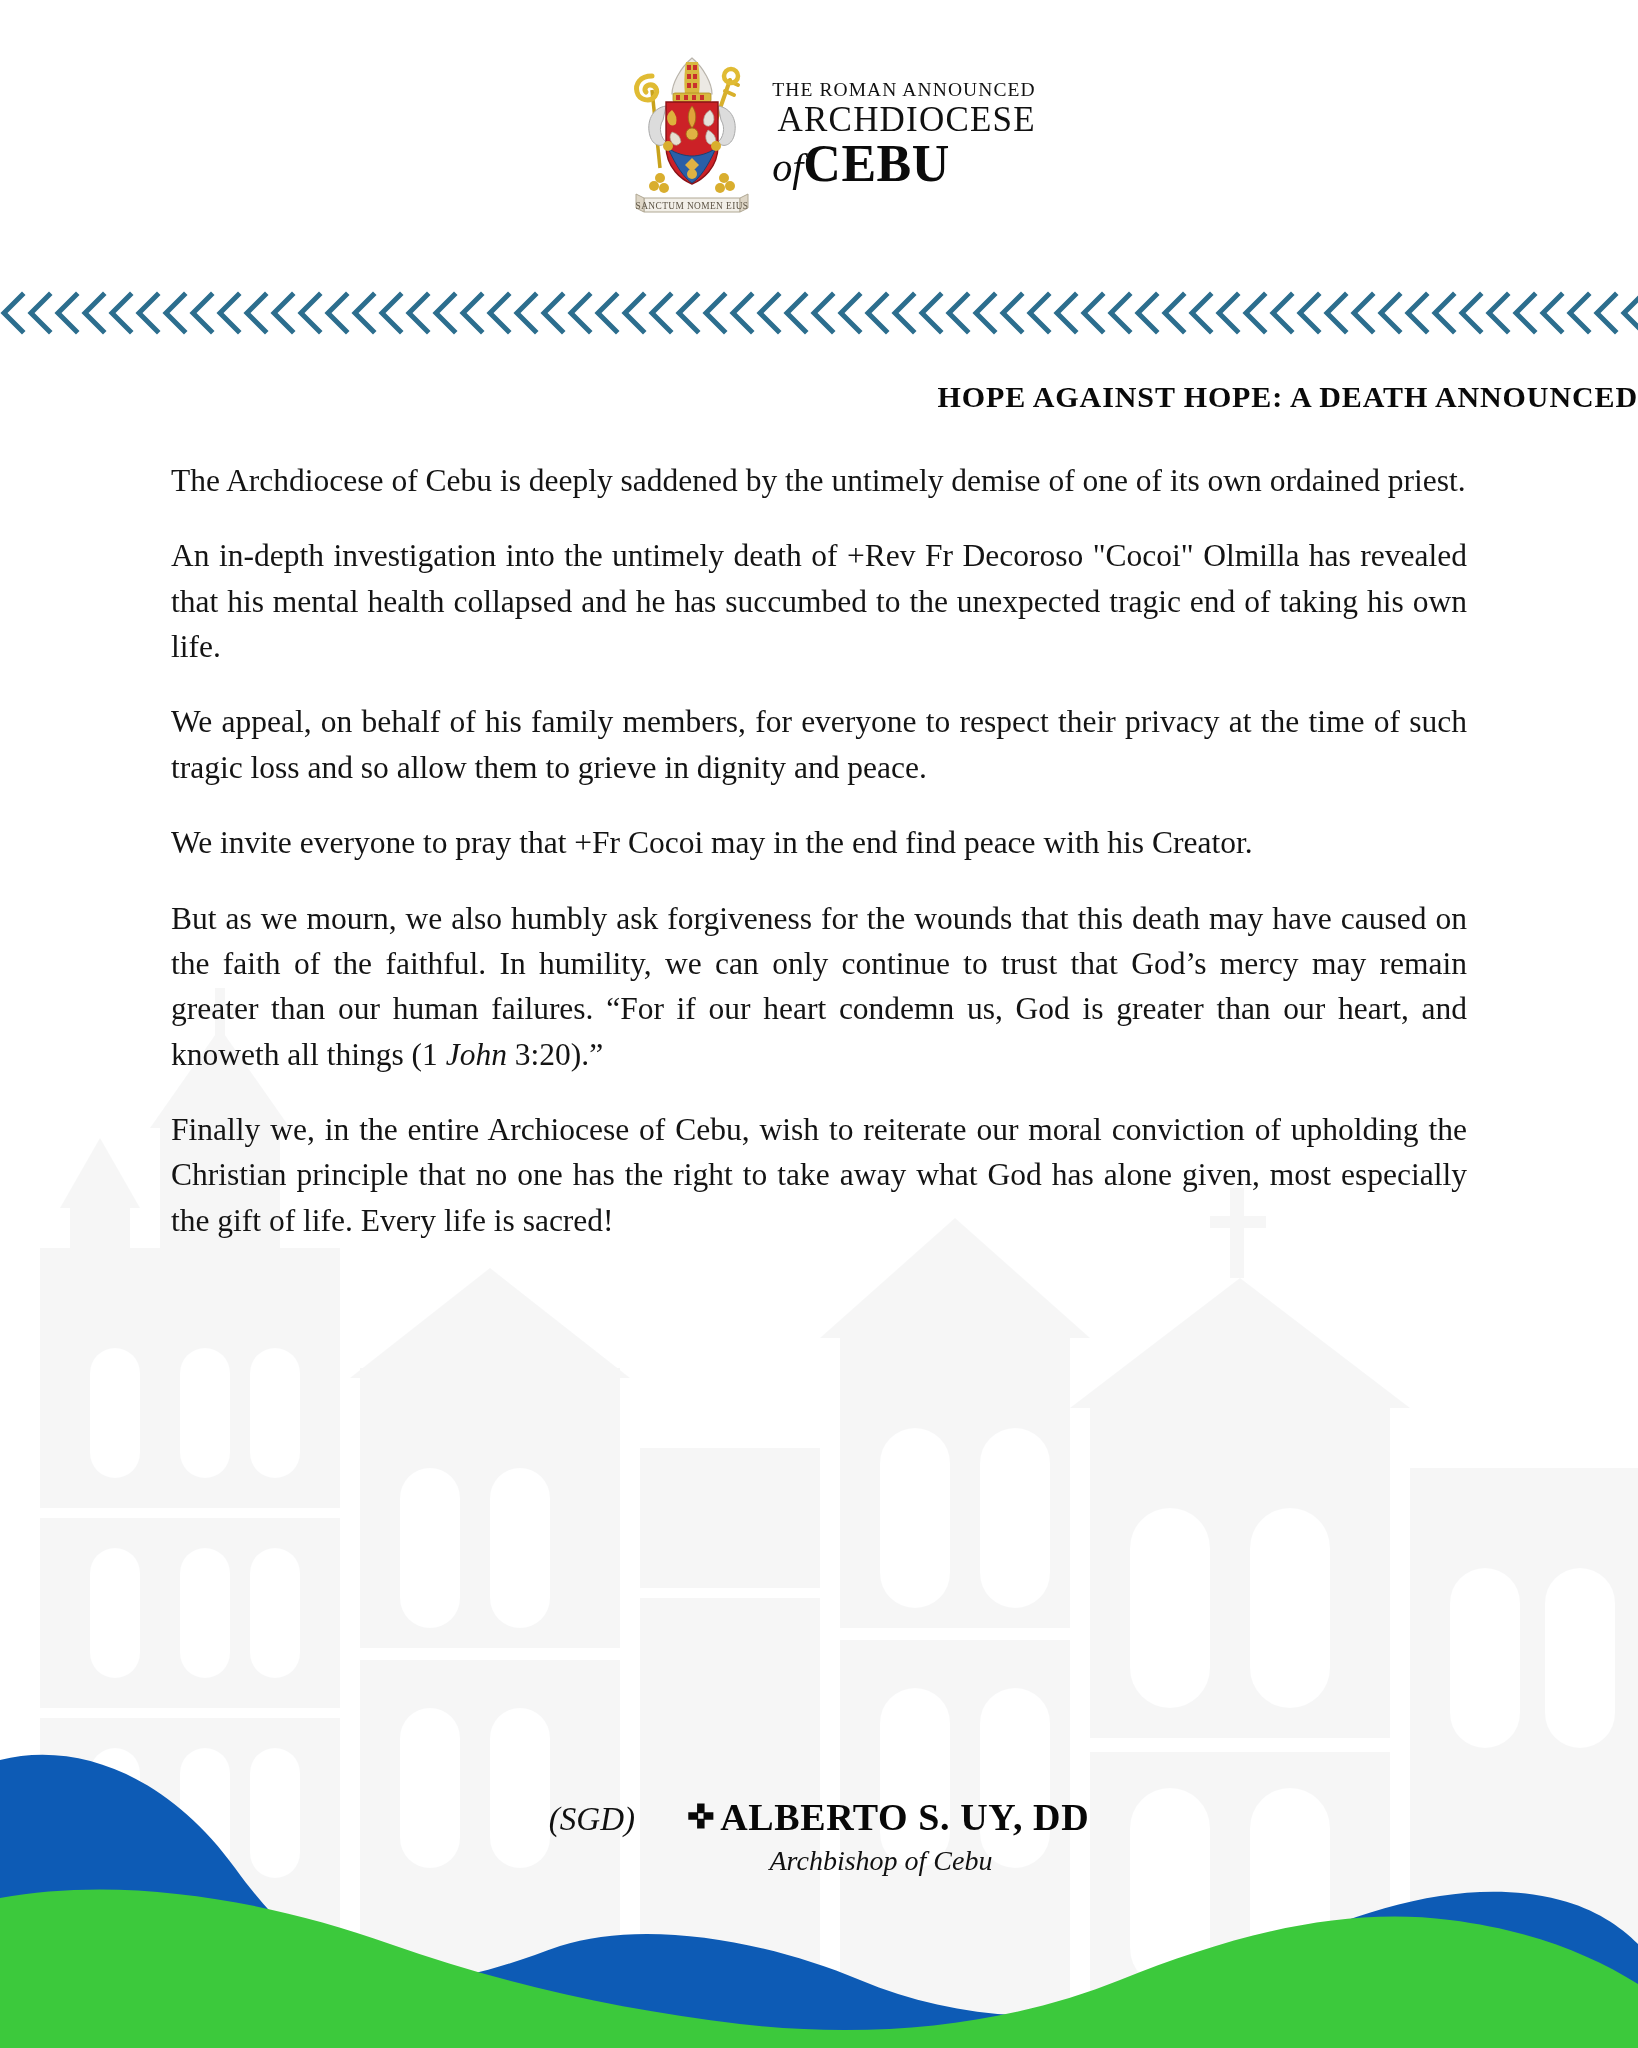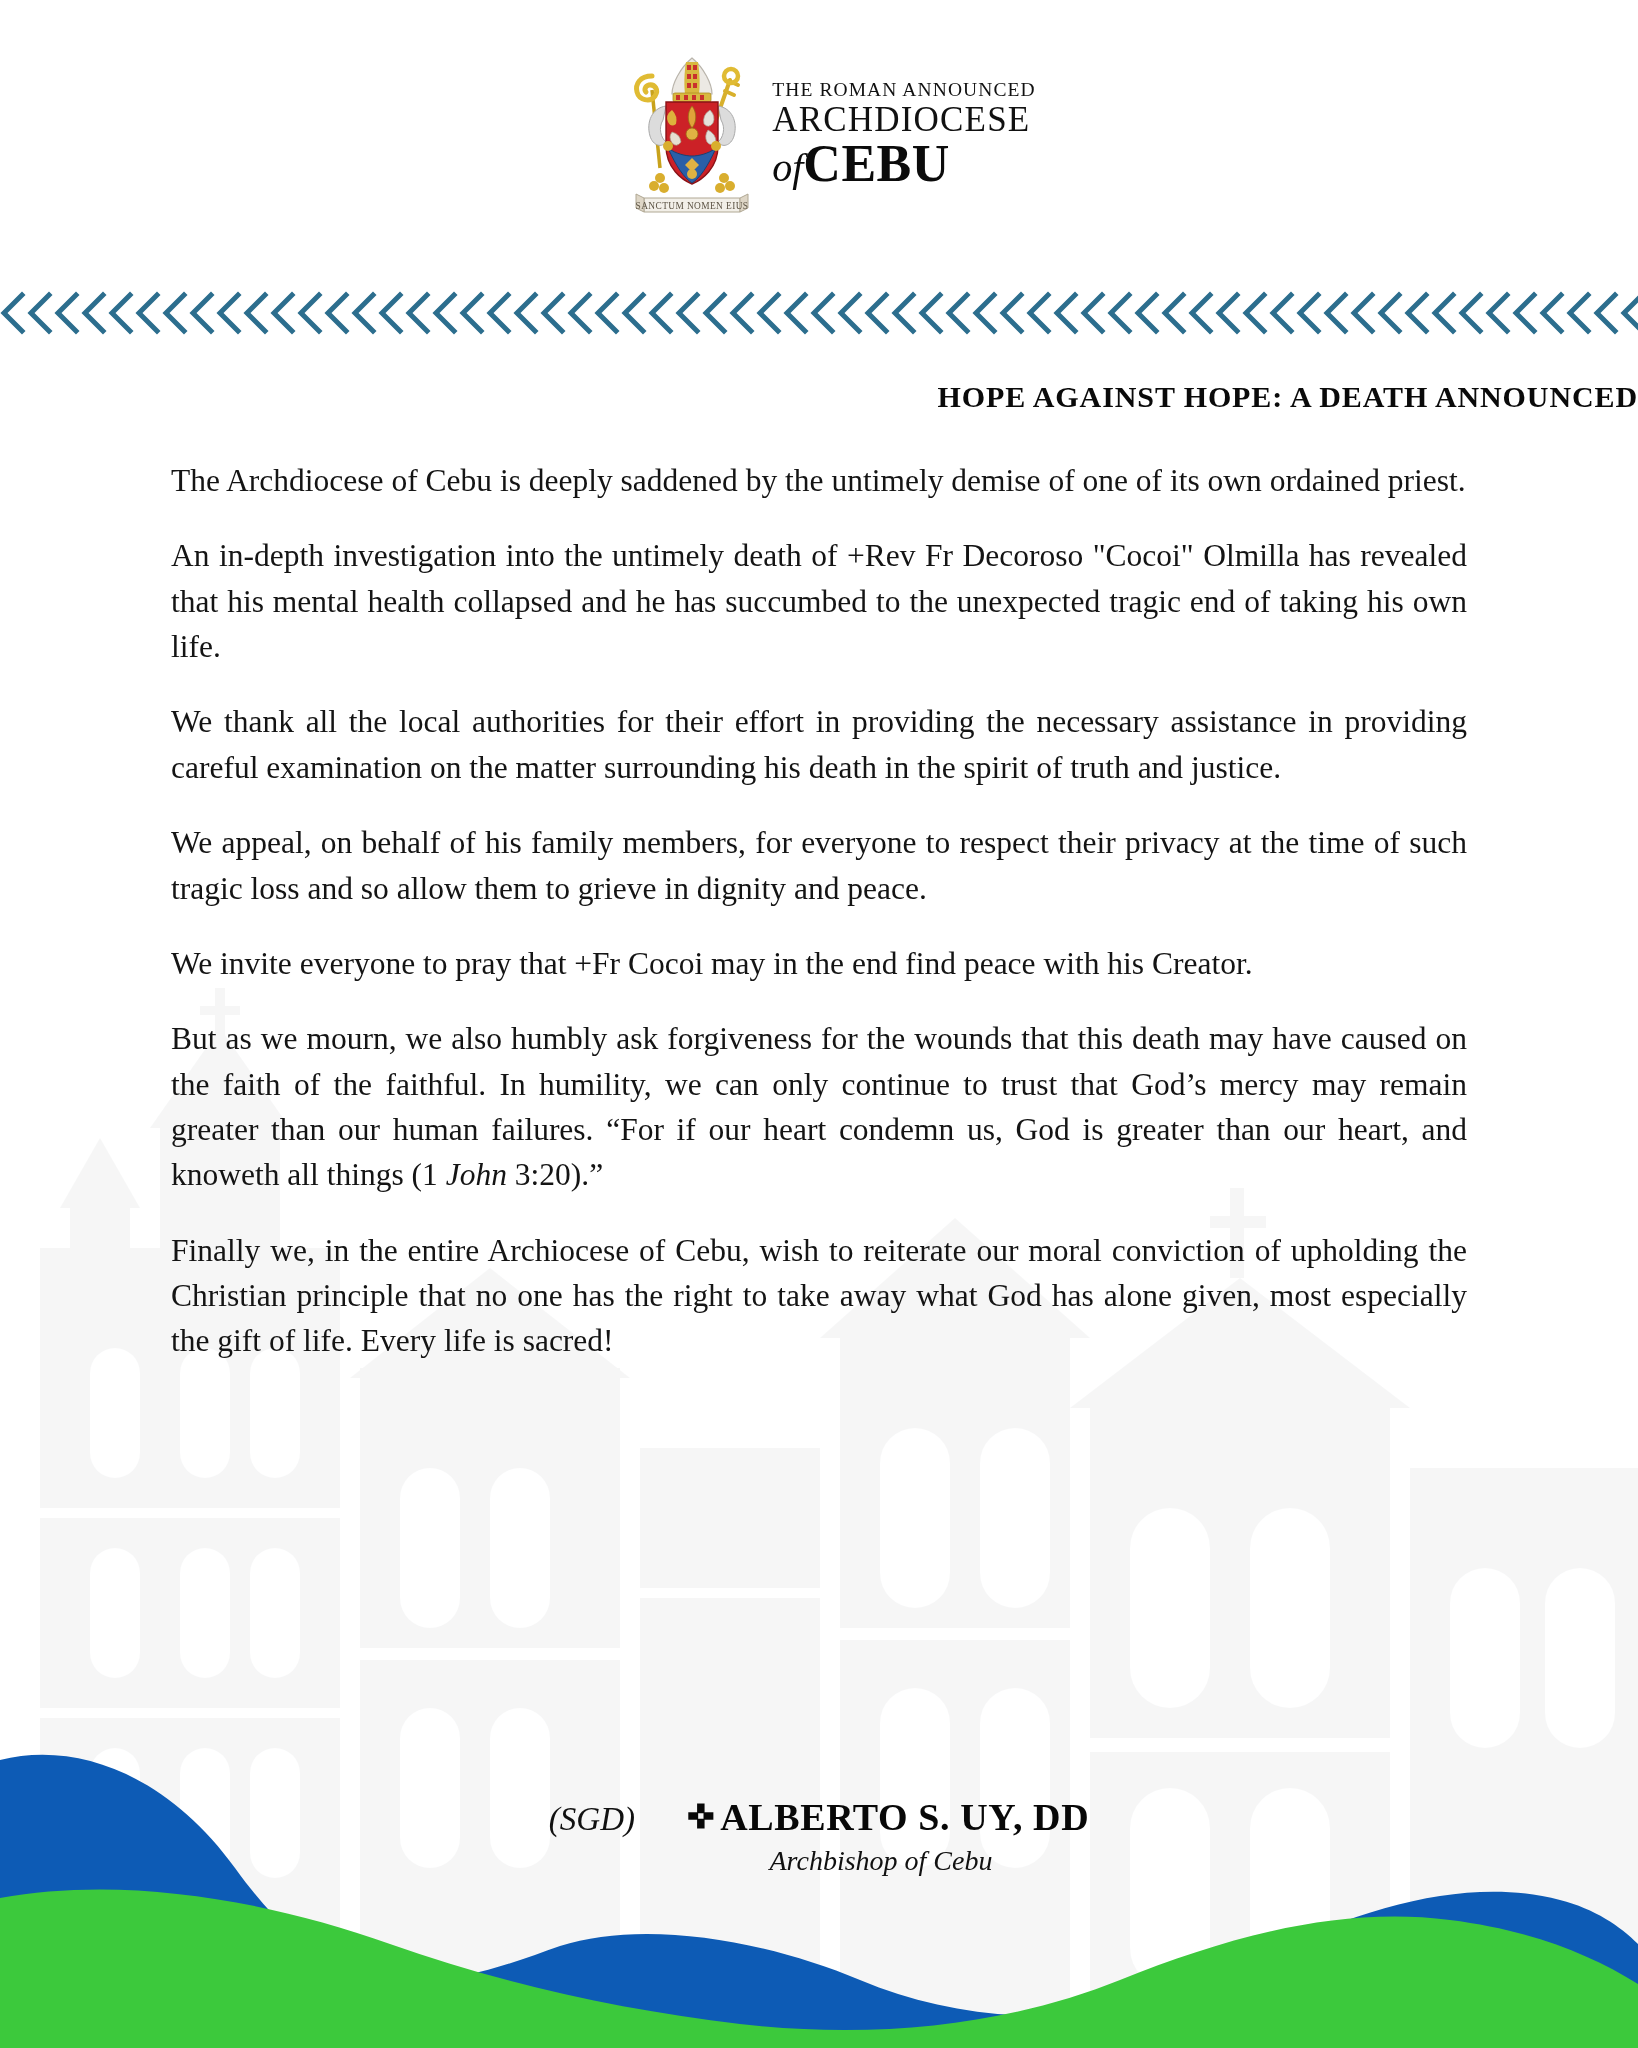--- a/index.html
+++ b/index.html
@@ -67,20 +67,21 @@
     margin-bottom: 3px;
   }
   .wm-line2 {
     font-family: "Liberation Serif", serif;
     font-size: 35px;
     letter-spacing: 1.2px;
     color: #111111;
     font-weight: 400;
     white-space: nowrap;
     margin-bottom: 1px;
+    text-align: right;
   }
   .wm-line3 {
     font-family: "Liberation Serif", serif;
     font-size: 52px;
     font-weight: 700;
     color: #0b0b0b;
     white-space: nowrap;
     letter-spacing: 0.5px;
   }
   .wm-of {
@@ -328,21 +329,20 @@
     </defs>
     <rect x="0" y="0" width="1638" height="52" fill="url(#chev)"></rect>
   </svg>
 
   <div id="content">
     <div id="doc-title">HOPE AGAINST HOPE: A DEATH ANNOUNCED</div>
 
     <div id="body-text">
       <p class="para">The  Archdiocese of Cebu is deeply saddened by the untimely demise of one of its own ordained priest.</p>
       <p class="para">An in-depth investigation into the untimely death of +Rev Fr Decoroso "Cocoi" Olmilla has revealed that his mental health collapsed and he has succumbed to the unexpected tragic end of taking his own life.</p>
-      <p class="para">We thank all the local authorities for their effort in providing the necessary assistance  in providing careful examination on the matter surrounding his  death in the spirit of truth and justice.</p>
       <p class="para">We appeal, on behalf of his family members, for everyone  to respect their privacy at the time of such tragic loss and so allow them to grieve in dignity and peace.</p>
       <p class="para nojustify">We invite everyone to pray that +Fr Cocoi may in the end find peace with his Creator.</p>
       <p class="para"><span>But as we mourn, we also humbly ask forgiveness for the wounds that this death may have caused on the faith of the faithful.  In humility, we can only continue to trust that God’s mercy  may remain greater than our human failures.  “For if our heart condemn us, God is greater than our heart, and knoweth all things (1 </span><span class="bookname">John</span><span> 3:20).”</span></p>
       <p class="para">Finally we, in the entire Archiocese of Cebu,  wish to reiterate our moral conviction of upholding the Christian principle  that no one has the right to take away what God has alone given, most especially the gift of life. Every life  is sacred!</p>
     </div>
   </div>
 
   <div id="signature">
     <div id="sig-row">
       <span id="sgd">(SGD)</span>

